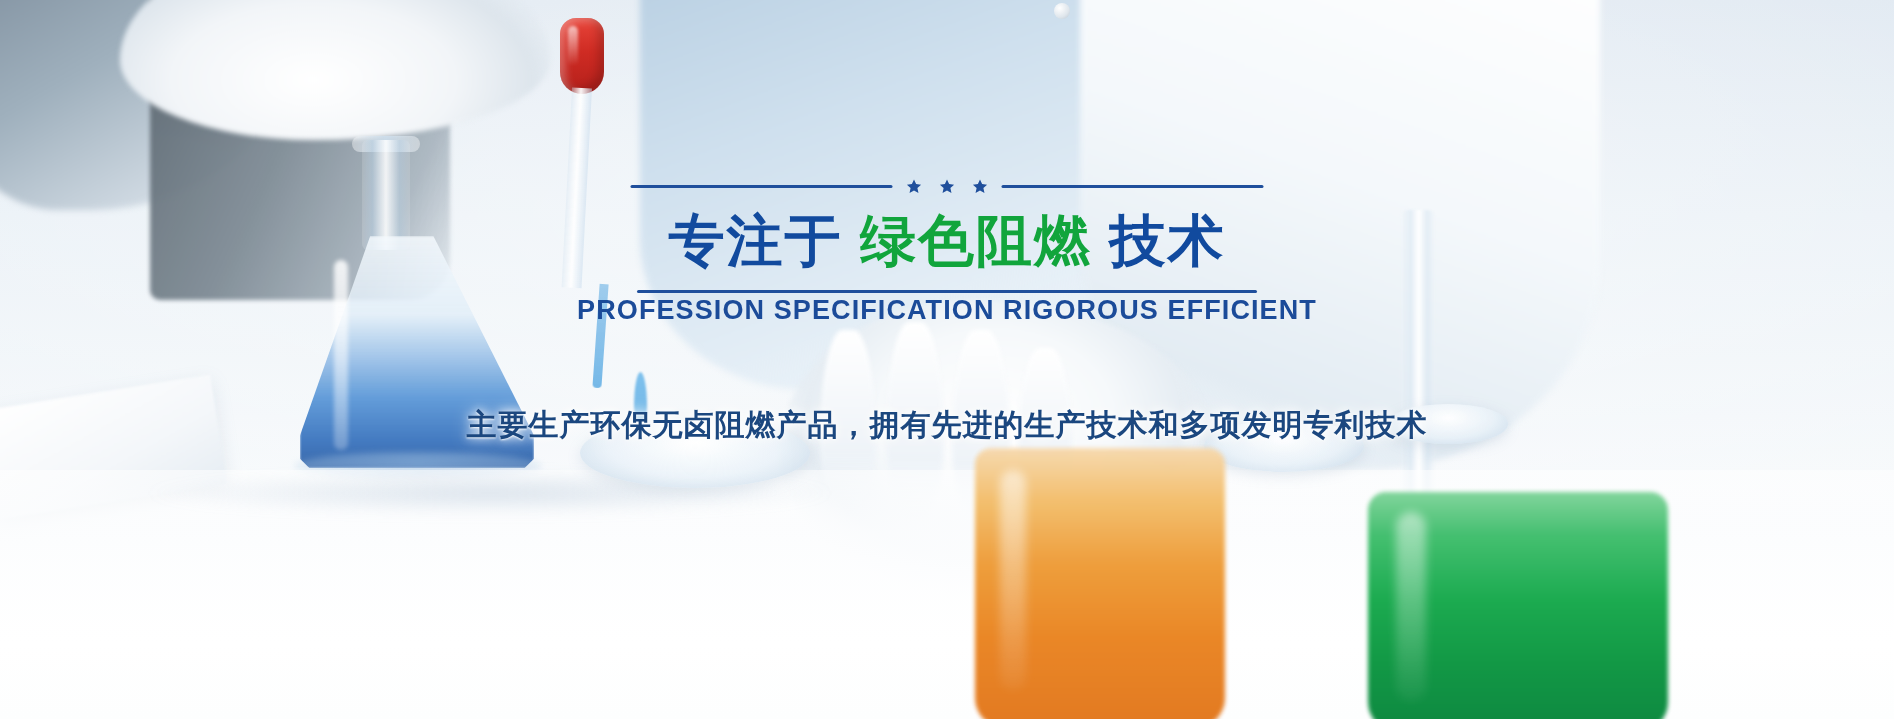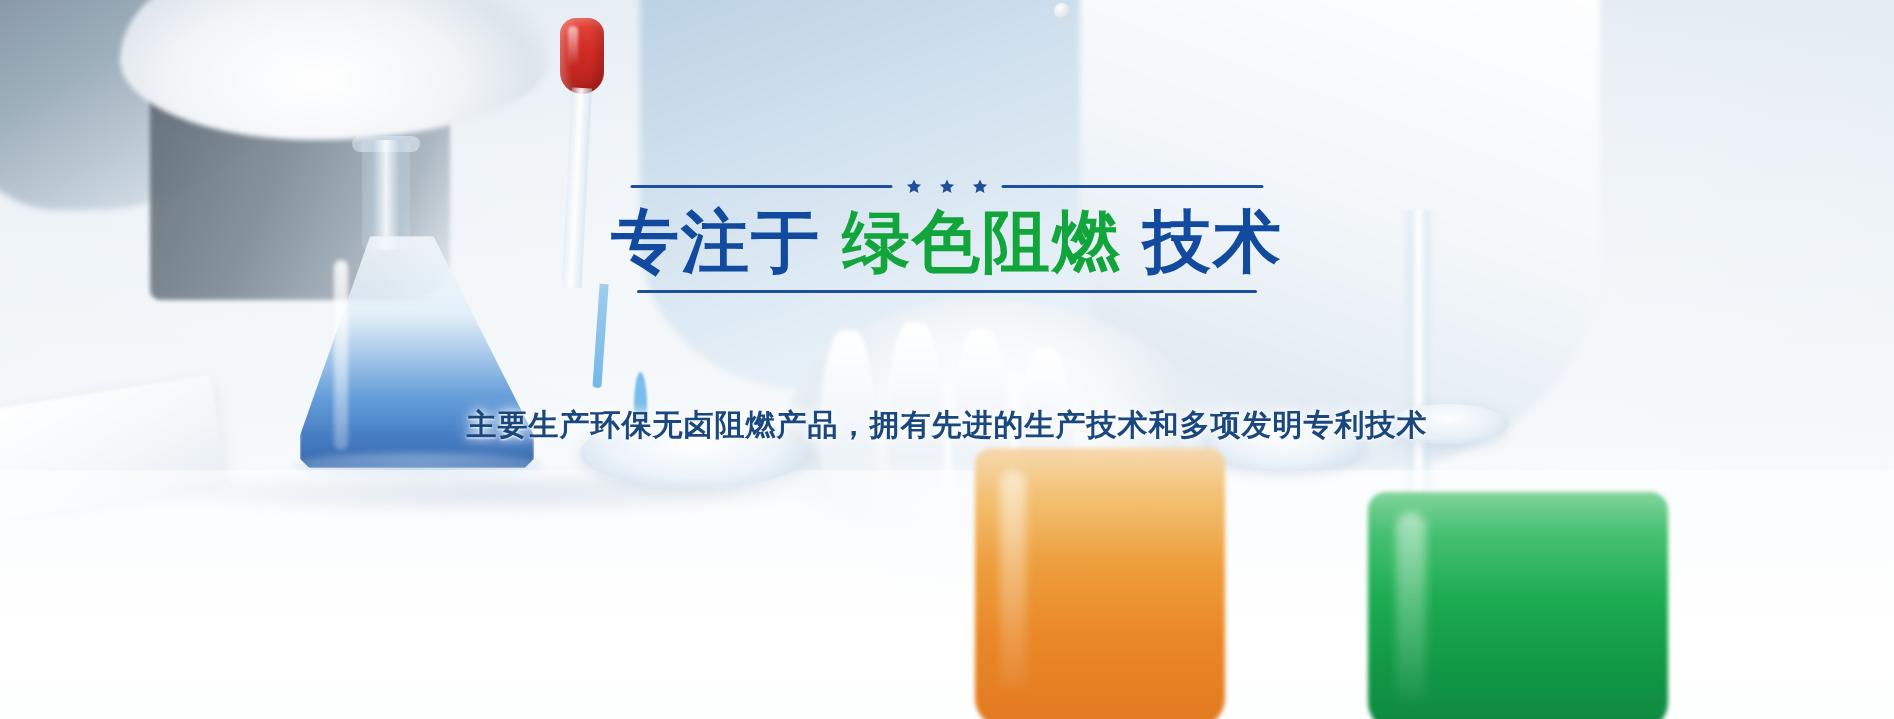--- a/index.html
+++ b/index.html
@@ -107,21 +107,21 @@
   
   .content{position:absolute;left:0;top:0;width:1894px;height:719px;}
 
   .deco{position:absolute;left:50%;transform:translateX(-50%);top:178px;
     display:flex;align-items:center;gap:13px;}
   .deco .rule{width:262px;height:3px;background:#1f4f9c;border-radius:2px;}
   .deco .stars{display:flex;gap:16px;align-items:center;}
   .star{width:17px;height:17px;color:#1f4f9c;display:block;}
 
   .headline{position:absolute;left:50%;transform:translateX(-50%);top:198px;
-    white-space:nowrap;font-size:68px;line-height:86px;font-weight:bold;
+    white-space:nowrap;font-size:56px;line-height:86px;font-weight:bold;
     letter-spacing:2px;}
   .hl-blue{color:#114a9e;}
   .hl-green{color:#11a53c;}
 
   .underline{position:absolute;left:50%;transform:translateX(-50%);top:290px;
     width:620px;height:3px;background:#1f4f9c;border-radius:2px;}
 
   .subtitle{position:absolute;left:50%;transform:translateX(-50%);top:293px;
     white-space:nowrap;font-size:27px;line-height:34px;font-weight:bold;
     color:#1b4b99;letter-spacing:1.1px;}
@@ -196,17 +196,18 @@
       </div>
       <div class="rule"></div>
     </div>
 
     <div class="headline">
       <span class="hl-blue">专注于 </span><span class="hl-green">绿色阻燃</span><span class="hl-blue"> 技术</span>
     </div>
 
     <div class="underline"></div>
 
+    <div class="subtitle">PROFESSION SPECIFICATION RIGOROUS EFFICIENT</div>
 
     <div class="tagline">主要生产环保无卤阻燃产品，拥有先进的生产技术和多项发明专利技术</div>
 
   </div>
 </div>
 
 </body></html>

